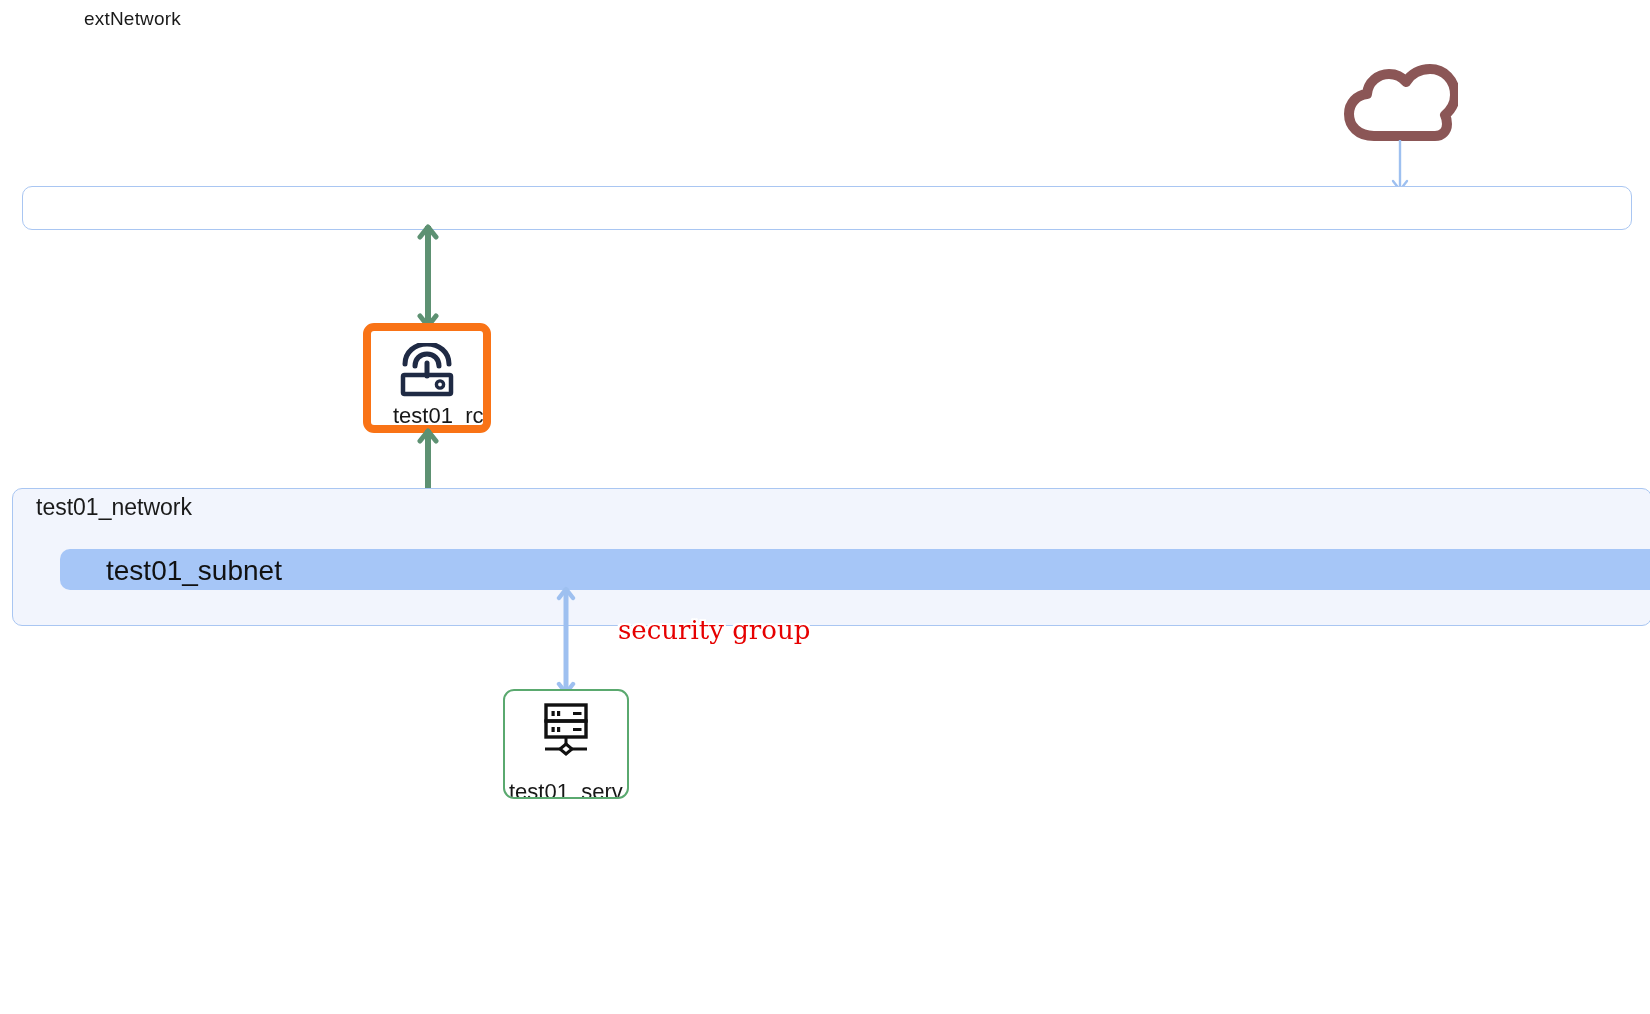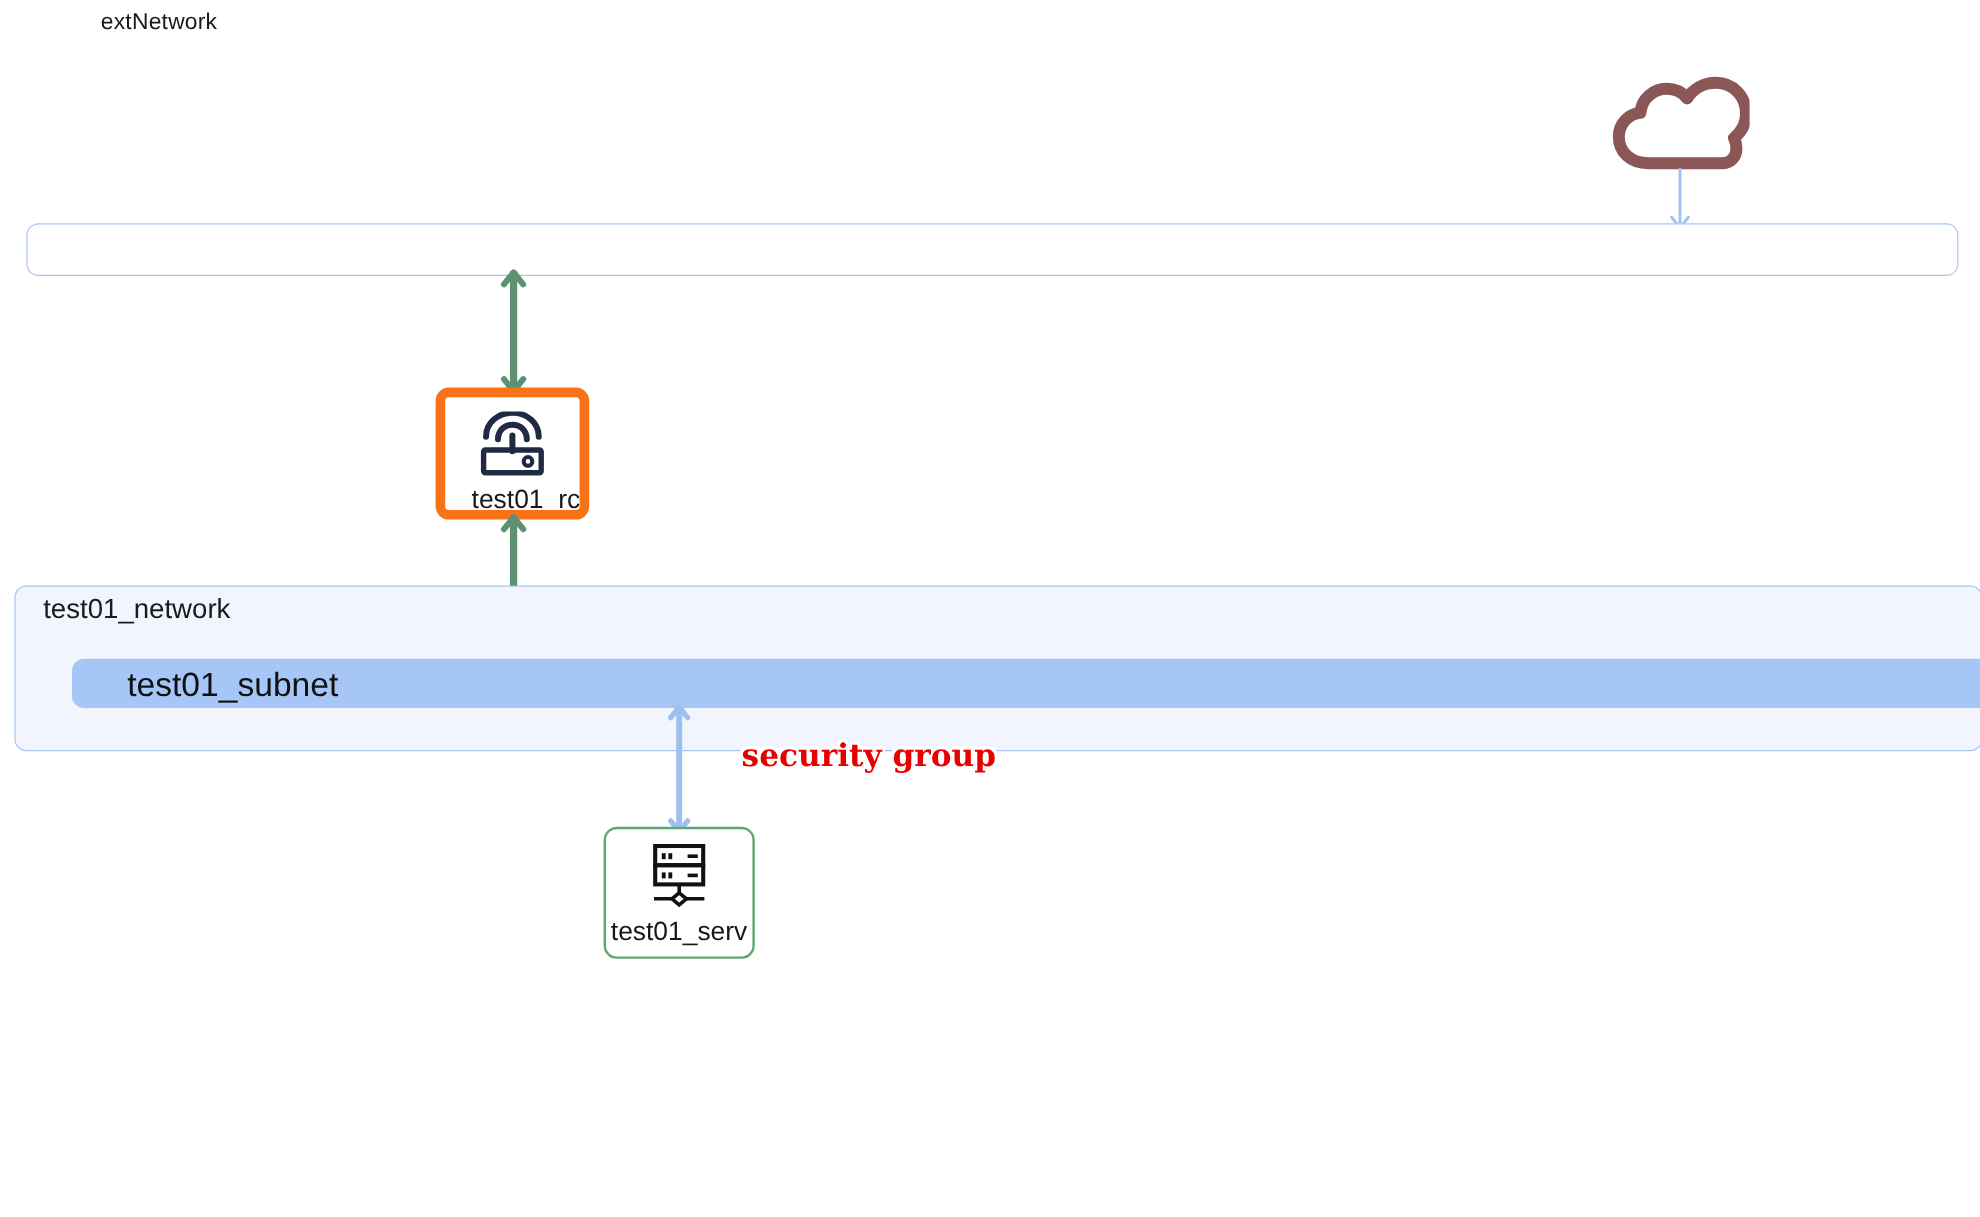--- a/index.html
+++ b/index.html
@@ -140,33 +140,34 @@
   .node-router .node-label {
     padding-left: 22px;
     box-sizing: border-box;
     text-align: left;
     left: 0;
   }
   .node-server .node-label {
     padding-left: 4px;
     box-sizing: border-box;
     text-align: left;
+    margin-top: 16px;
   }
 
   
   .connector {
     position: absolute;
     pointer-events: none;
   }
 
   
   .annot {
     position: absolute;
     font-family: "DejaVu Serif", serif;
-    font-weight: bold;
+    font-weight: normal;
     color: #e60000;
     white-space: nowrap;
     text-shadow:
       -2px -2px 0 #fff,  2px -2px 0 #fff,
       -2px  2px 0 #fff,  2px  2px 0 #fff,
       -2px  0   0 #fff,  2px  0   0 #fff,
        0   -2px 0 #fff,  0    2px 0 #fff;
   }
   .annot-sg {
     left: 618px;

